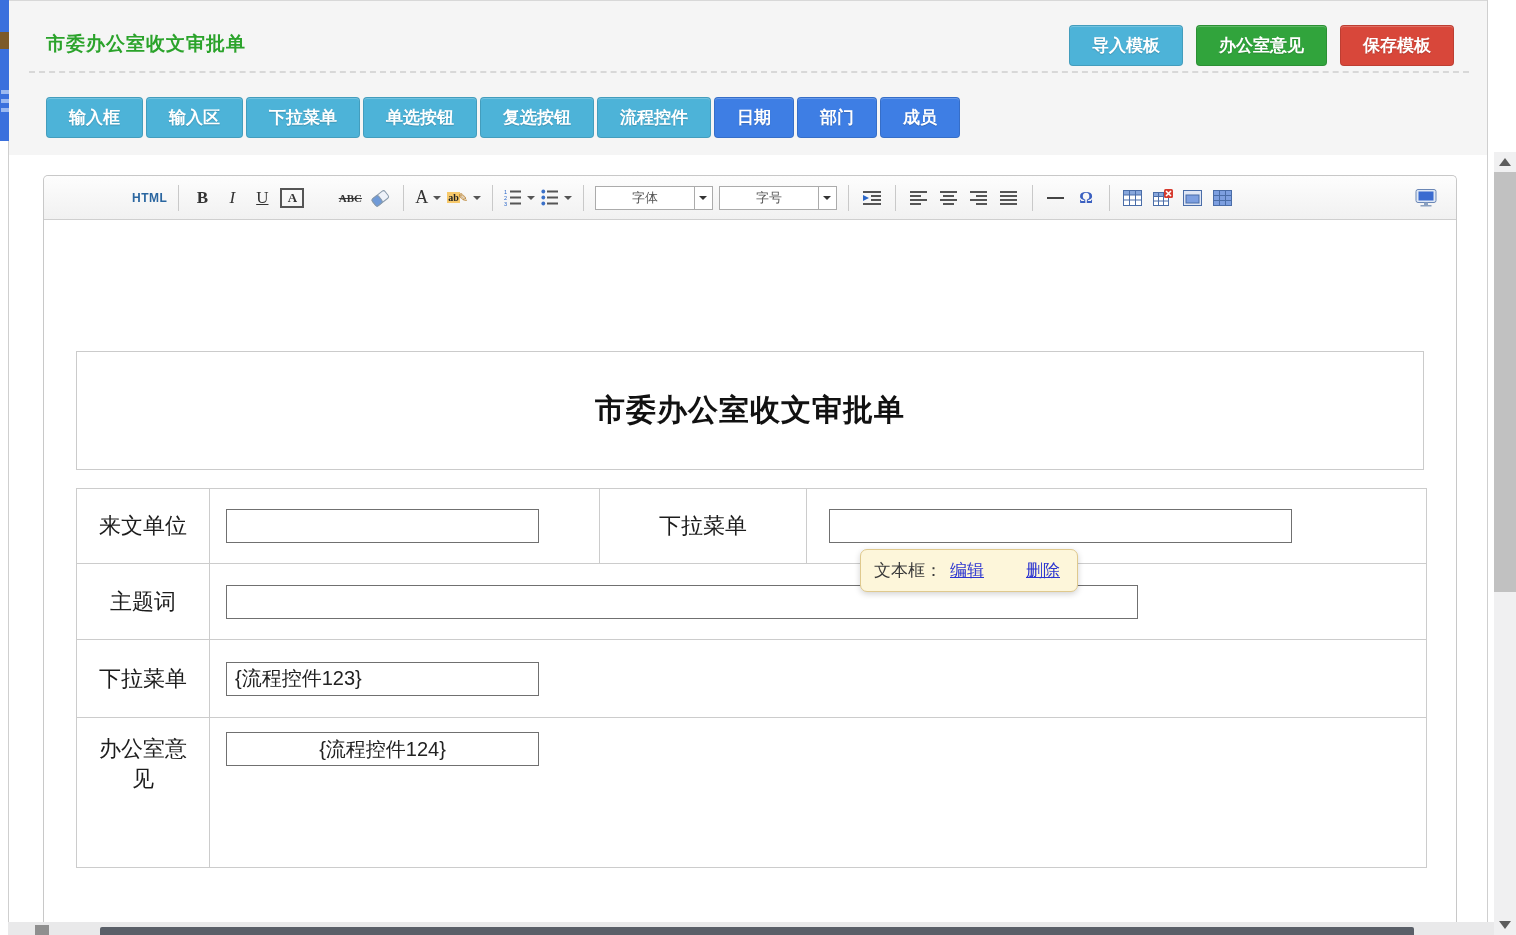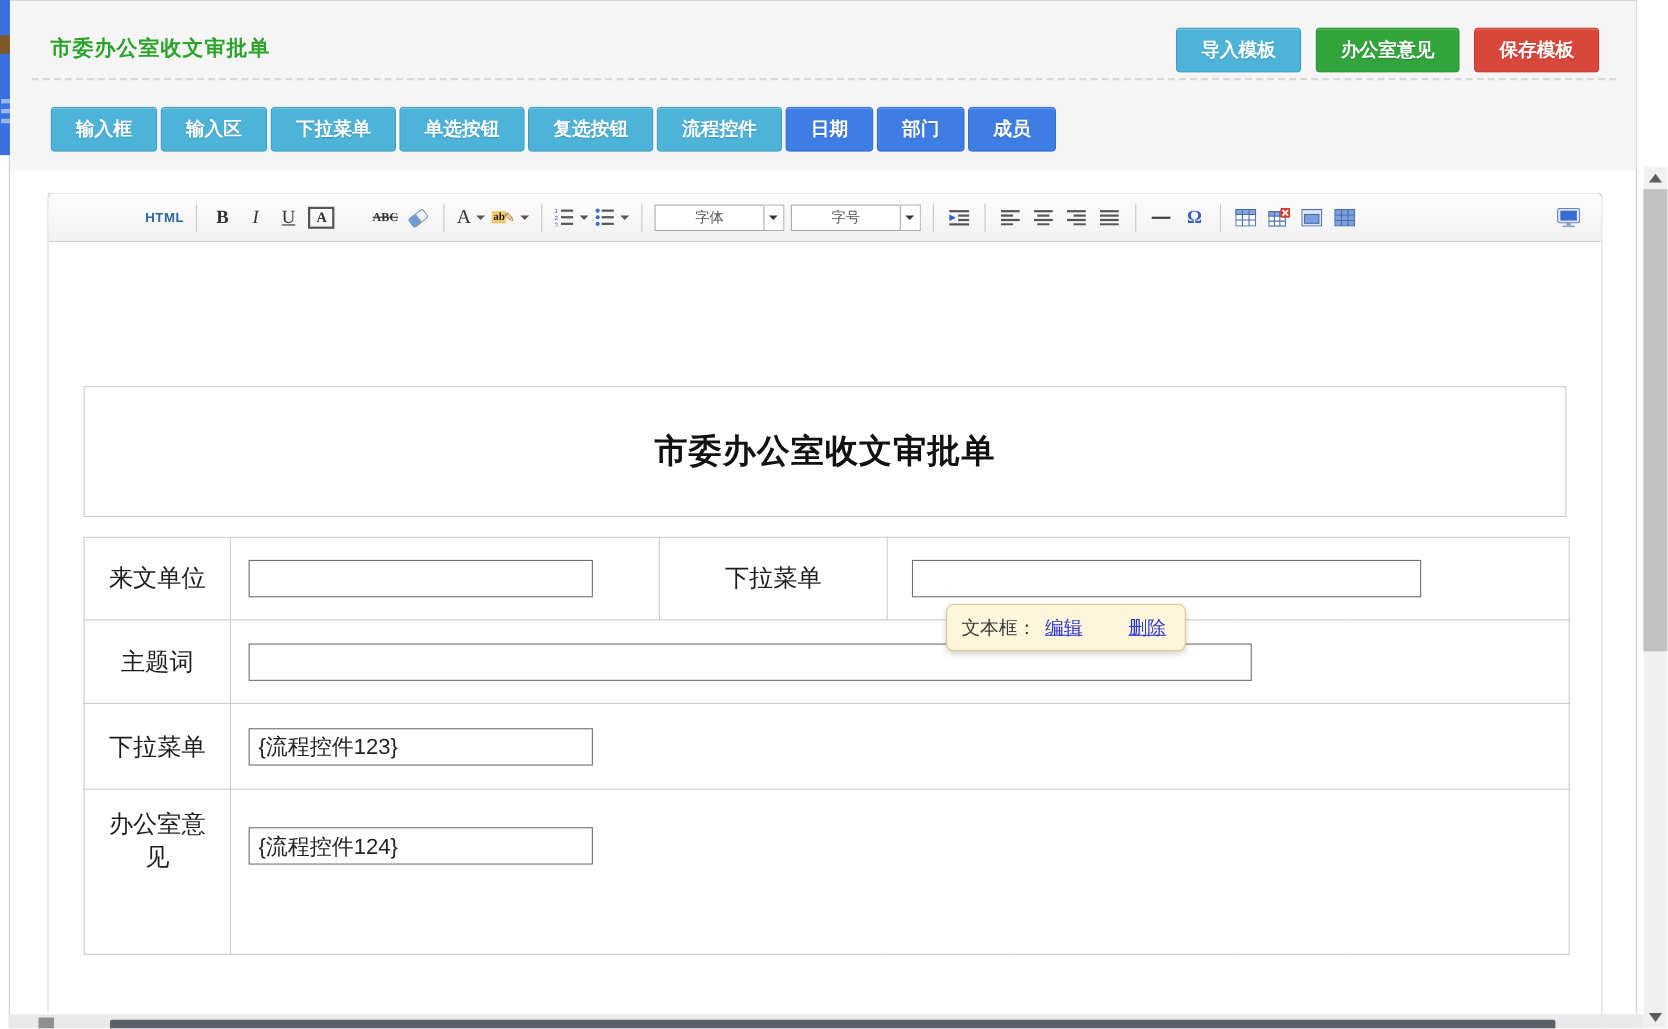--- a/index.html
+++ b/index.html
@@ -74,21 +74,21 @@
   table.form { width:1350px; border-collapse:collapse; margin-top:18px; table-layout:fixed; }
   table.form td { border:1px solid #ccc; vertical-align:middle; }
   td.lab { text-align:center; font-size:22px; color:#1c1c1c; }
   td.inp { padding:0 10px 0 16px; }
   input.fi { height:34px; border:1px solid #707070; background:#fff; font-size:20px; color:#222;
              padding:0 8px; font-family:"Liberation Sans",sans-serif; display:block; }
   .w313{width:313px}.w463{width:463px}.w912{width:912px}.w162{width:162px}
   .w133{width:133px}.w135{width:135px}
   tr.r6 td { vertical-align:top; }
   tr.r6 td.lab { padding-top:16px; }
-  tr.r6 input { margin-top:34px; }
+  tr.r6 input { margin-top:14px;text-align:center; }
   .wrap-lab { display:inline-block; width:92px; line-height:1.35; }
 
   
   .tooltip { position:absolute; left:828px; top:549px; width:218px; height:43px; z-index:50;
              background:#fdf6da; border:1px solid #dfc98e; border-radius:7px;
              box-shadow:0 2px 6px rgba(0,0,0,.18); display:flex; align-items:center; padding:0 13px;
              font-family:"Liberation Serif",serif; font-size:17px; color:#3a3a3a;margin-left:32px; }
   .tooltip a { color:#2c35d0; text-decoration:underline; cursor:pointer; }
   .tooltip .edit { margin-left:8px; }
   .tooltip .del { margin-left:42px; }

